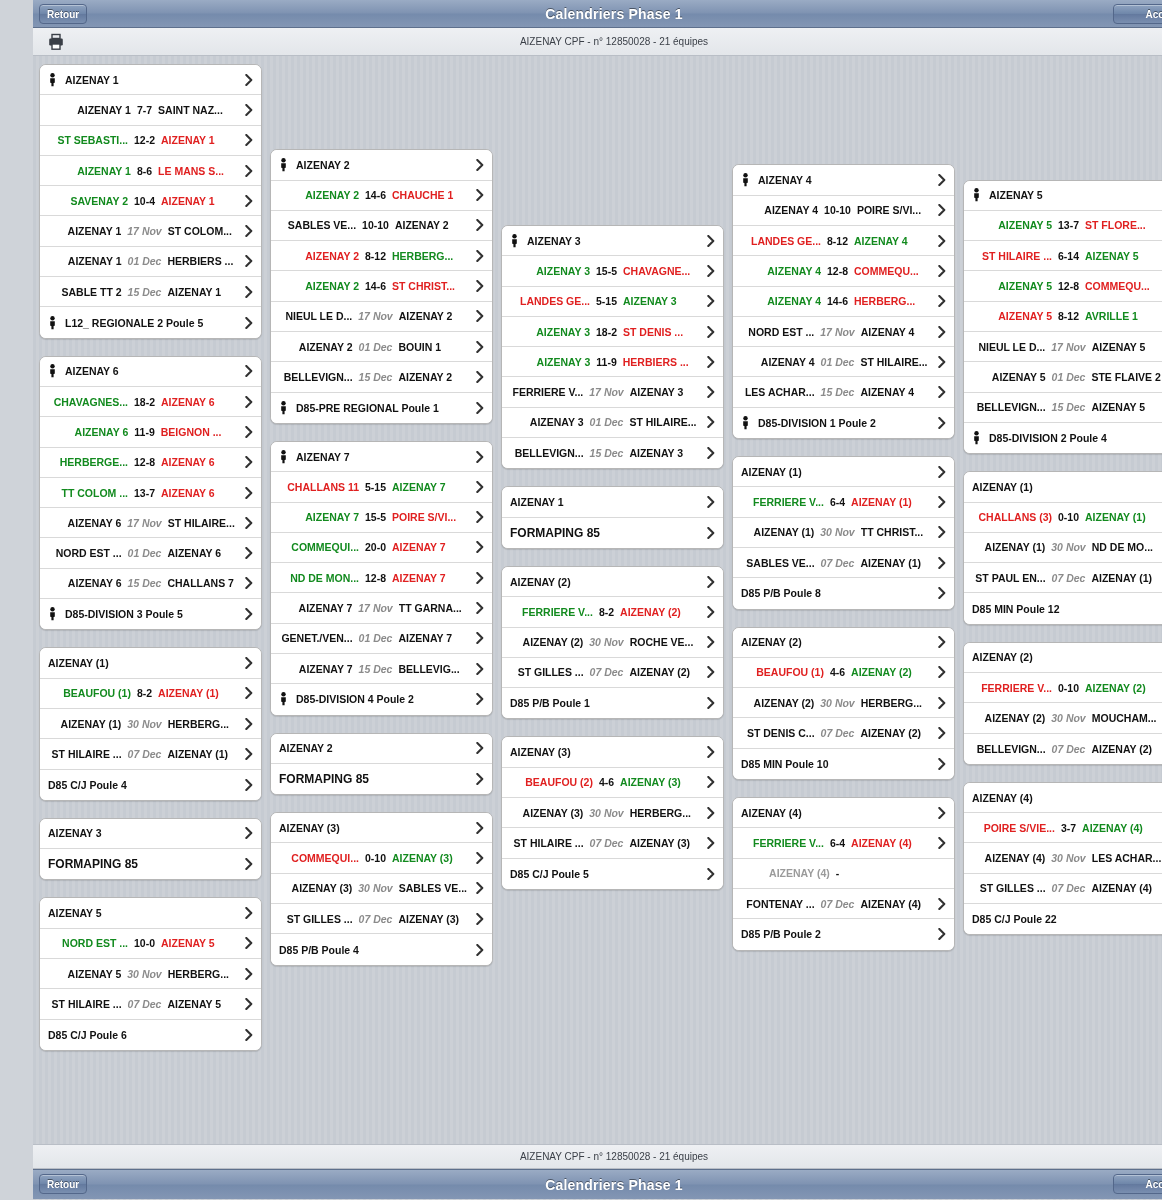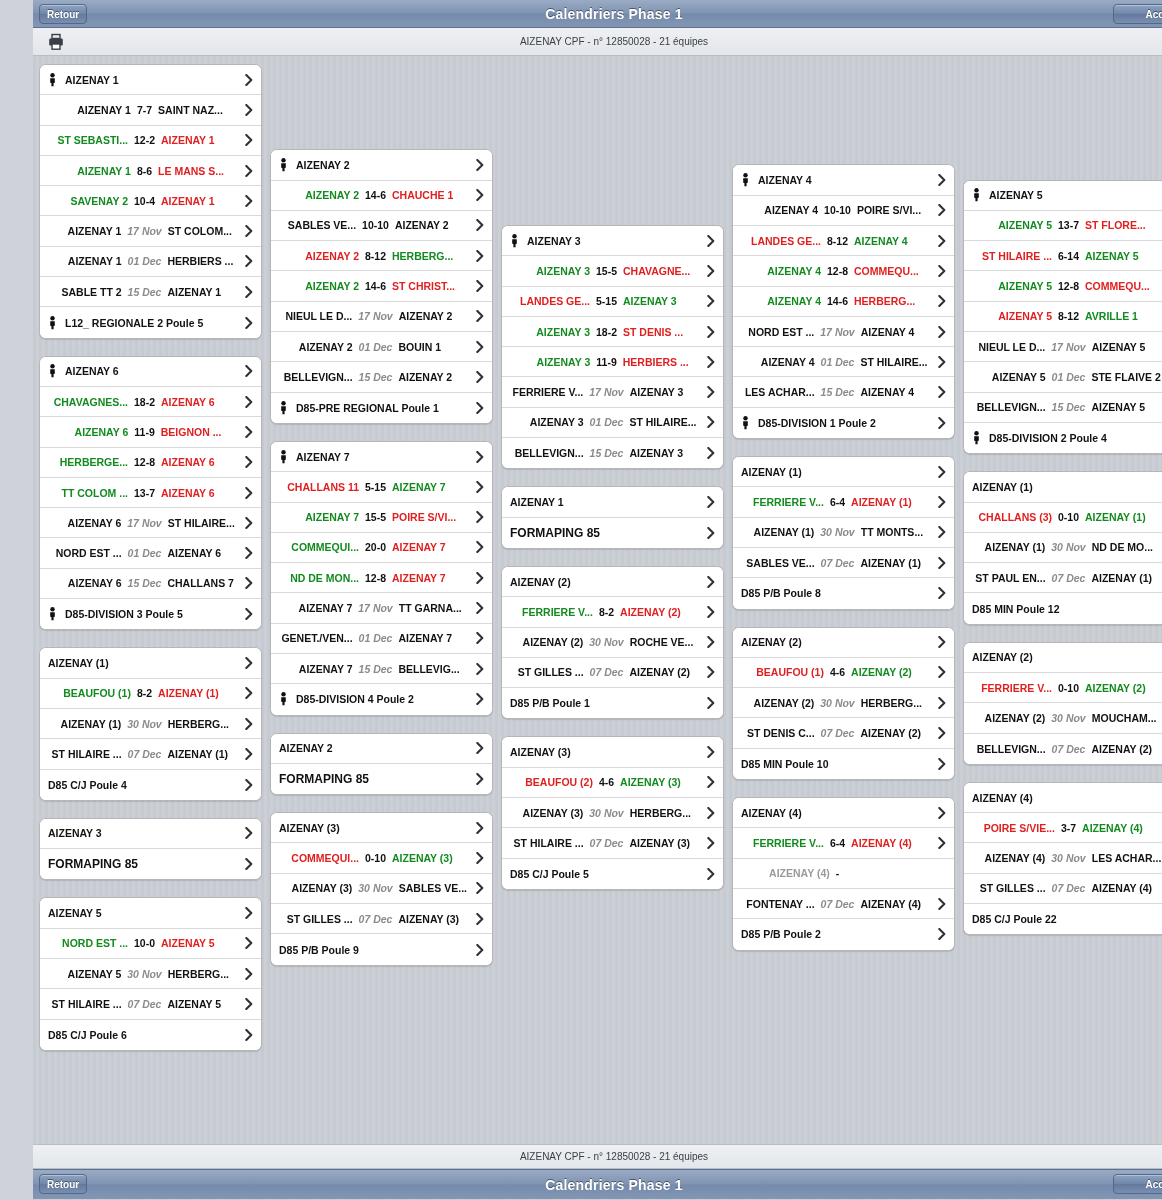--- a/index.html
+++ b/index.html
@@ -833,21 +833,21 @@
                 <span class="score date">07 Dec</span>
                 <span class="team away neutral">AIZENAY (3)</span>
               </div>
               <span class="chev">
                 <svg width="8" height="12" viewBox="0 0 8 12">
                   <path d="M1.3 1 L6.3 6 L1.3 11" fill="none" stroke="#333" stroke-width="2.1" stroke-linecap="round" stroke-linejoin="round"></path>
                 </svg>
               </span>
             </div>
             <div class="row club">
-              <span class="title-txt">D85 P/B Poule 9</span>
+              <span class="title-txt">D85 P/B Poule 4</span>
               <span class="chev">
                 <svg width="8" height="12" viewBox="0 0 8 12">
                   <path d="M1.3 1 L6.3 6 L1.3 11" fill="none" stroke="#333" stroke-width="2.1" stroke-linecap="round" stroke-linejoin="round"></path>
                 </svg>
               </span>
             </div>
           </div>
         </div>
         <div class="col">
           <div class="card">
@@ -1204,21 +1204,21 @@
               <span class="chev">
                 <svg width="8" height="12" viewBox="0 0 8 12">
                   <path d="M1.3 1 L6.3 6 L1.3 11" fill="none" stroke="#333" stroke-width="2.1" stroke-linecap="round" stroke-linejoin="round"></path>
                 </svg>
               </span>
             </div>
             <div class="row">
               <div class="match">
                 <span class="team home neutral">AIZENAY (1)</span>
                 <span class="score date">30 Nov</span>
-                <span class="team away neutral">TT MONTS...</span>
+                <span class="team away neutral">TT CHRIST...</span>
               </div>
               <span class="chev">
                 <svg width="8" height="12" viewBox="0 0 8 12">
                   <path d="M1.3 1 L6.3 6 L1.3 11" fill="none" stroke="#333" stroke-width="2.1" stroke-linecap="round" stroke-linejoin="round"></path>
                 </svg>
               </span>
             </div>
             <div class="row">
               <div class="match">
                 <span class="team home neutral">SABLES VE...</span>

